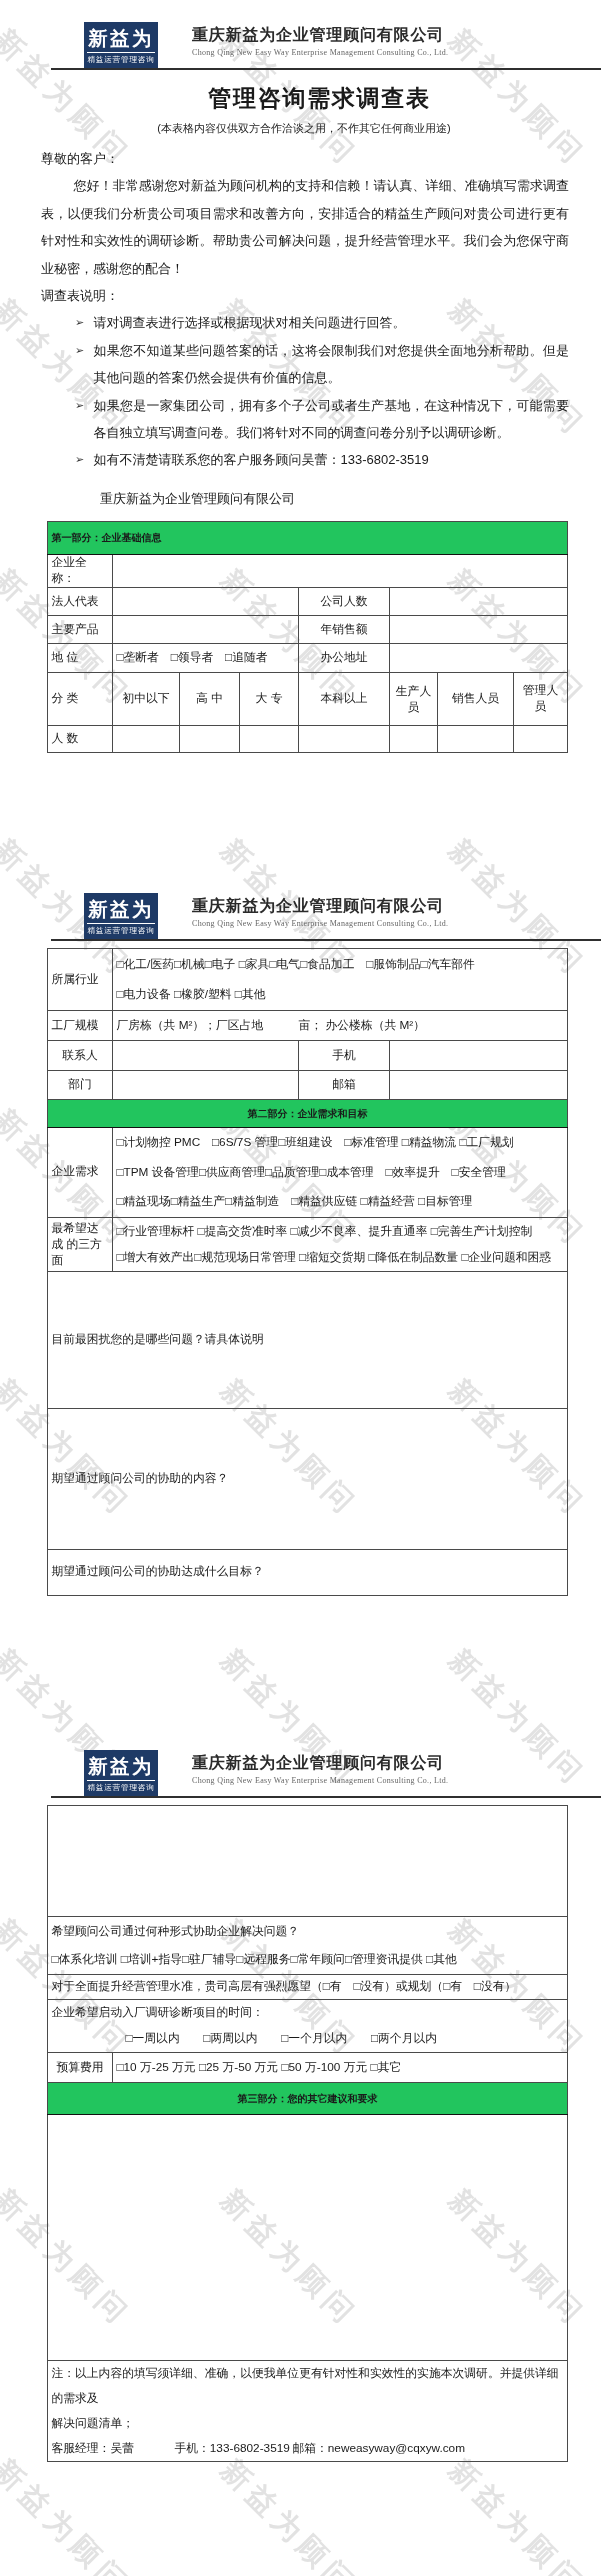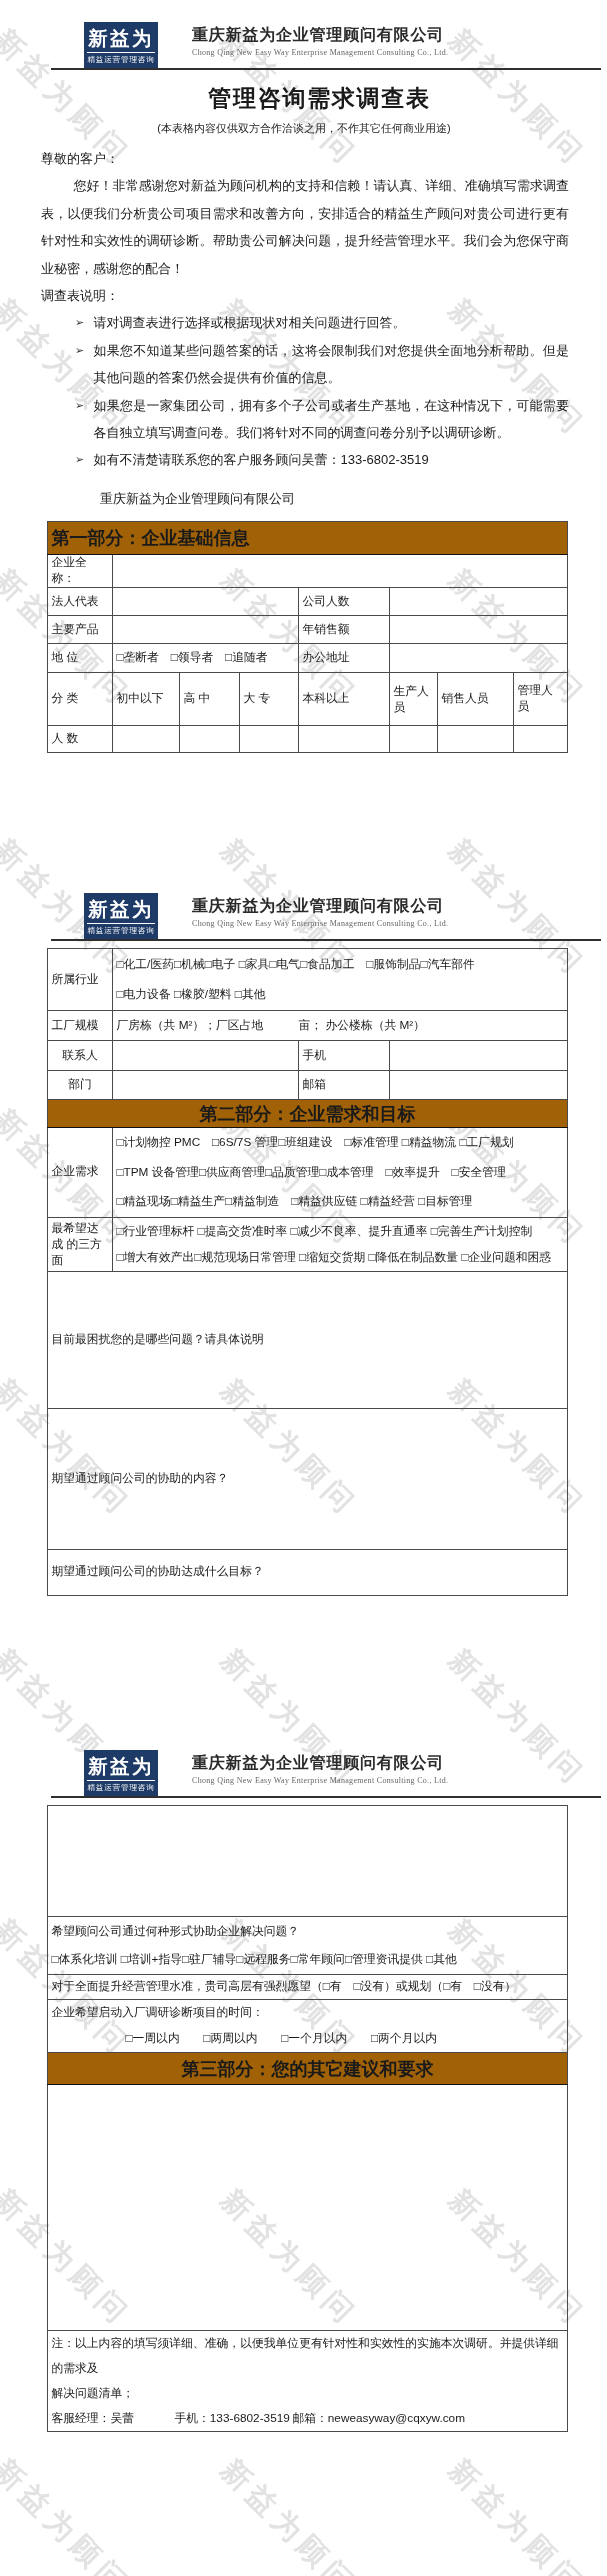--- a/index.html
+++ b/index.html
@@ -31,26 +31,26 @@
   .para{text-indent:2.5em;}
   .bullets{list-style:none;margin:0;padding:0;}
   .bullets li{position:relative;margin-left:34px;padding-left:18.6px;}
   .b-marker{position:absolute;left:0;top:0;font-size:11px;color:#333;}
   .signoff{margin-top:11px;margin-left:59px;}
   
   table.f{position:absolute;left:47px;width:520px;border-collapse:collapse;
           table-layout:fixed;font-size:11.8px;color:#1a1a1a;
           border:1.7px solid #111;}
   table.f td{border:0.8px solid #4a4a4a;padding:0 3.4px;vertical-align:middle;overflow:hidden;}
-  td.band{background:#a16207;font-weight:bold;font-size:18px;border-bottom:1.7px solid #111 !important;margin-left:8px;}
+  td.band{background:#22c55e;font-weight:bold;font-size:10px;border-bottom:1.7px solid #111 !important;margin-left:8px;}
   td.band-left{text-align:left;padding-left:6.8px;}
   td.band-center{text-align:center;}
   td.lbl{padding-left:5px;}
   td.lbl-c{text-align:center;}
-  td.cell-c{}
+  td.cell-c{text-align:center;}
   td.opts{padding-left:6.8px;}
   td.qtop{vertical-align:top;padding:4.2px 6.8px;}
   .optline{line-height:29.5px;}
   .split-row{display:flex;height:100%;align-items:stretch;}
   .split-l{width:165px;border-right:0.8px solid #4a4a4a;display:flex;align-items:center;padding-left:5px;box-sizing:border-box;}
   .split-r{flex:1;}
   .wrap-tight{line-height:16px;}
   .note-line{line-height:25px;}
   .contact-flex{display:flex;line-height:25px;}
   .contact-flex span:nth-child(1){width:123px;}
@@ -291,20 +291,24 @@
       </tr>
       <tr style="height:25px">
         <td colspan="2" class="opts">对于全面提升经营管理水准，贵司高层有强烈愿望（□有　□没有）或规划（□有　□没有）</td>
       </tr>
       <tr style="height:53px">
         <td colspan="2" class="qtop">
           <div style="line-height:25px">企业希望启动入厂调研诊断项目的时间：</div>
           <div style="line-height:27px;padding-left:74px">□一周以内　　□两周以内　　□一个月以内　　□两个月以内</div>
         </td>
       </tr>
+      <tr style="height:30px">
+        <td class="lbl-c">预算费用</td>
+        <td class="opts">□10 万-25 万元 □25 万-50 万元 □50 万-100 万元 □其它</td>
+      </tr>
       <tr style="height:32px">
         <td colspan="2" class="band band-center">第三部分：您的其它建议和要求</td>
       </tr>
       <tr style="height:246px">
         <td colspan="2"></td>
       </tr>
       <tr style="height:83px">
         <td colspan="2" class="qtop">
           <div class="note-line">注：以上内容的填写须详细、准确，以便我单位更有针对性和实效性的实施本次调研。并提供详细的需求及</div>
           <div class="note-line">解决问题清单；</div>

